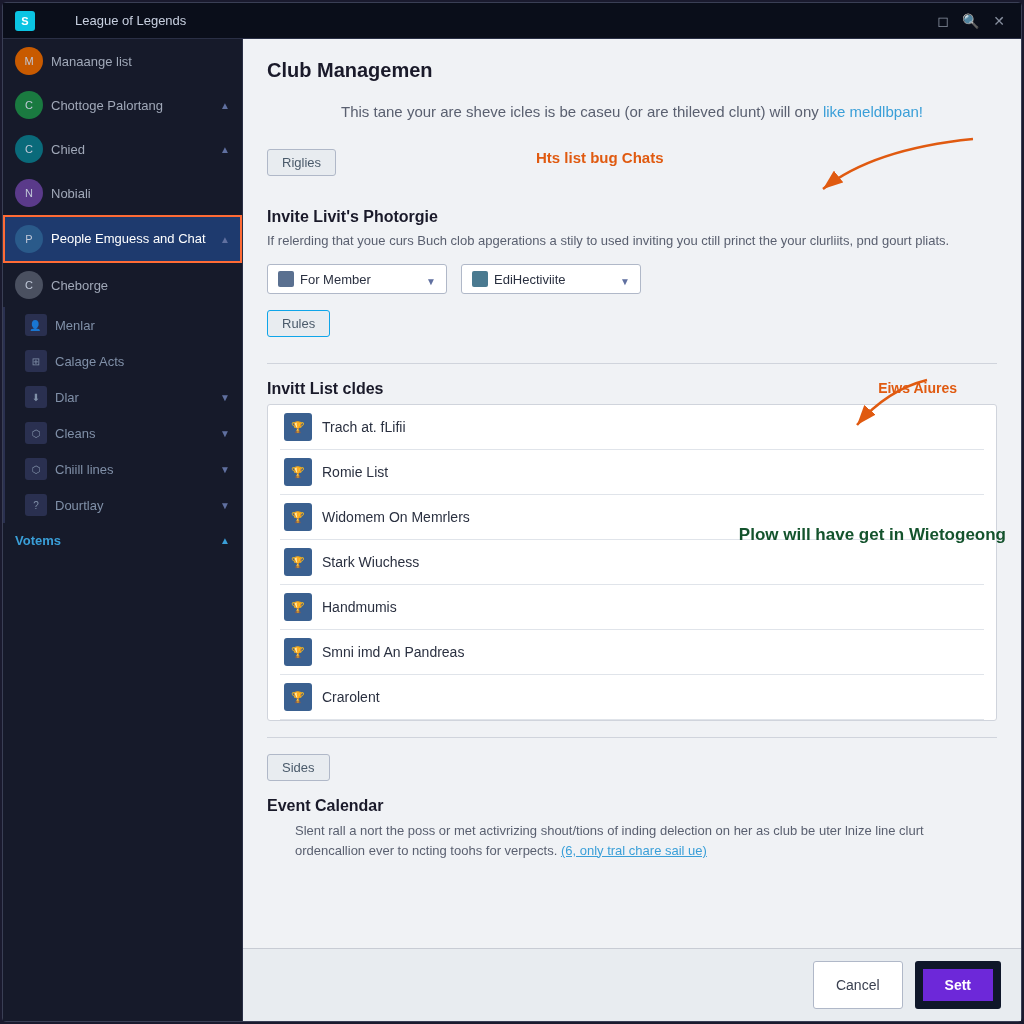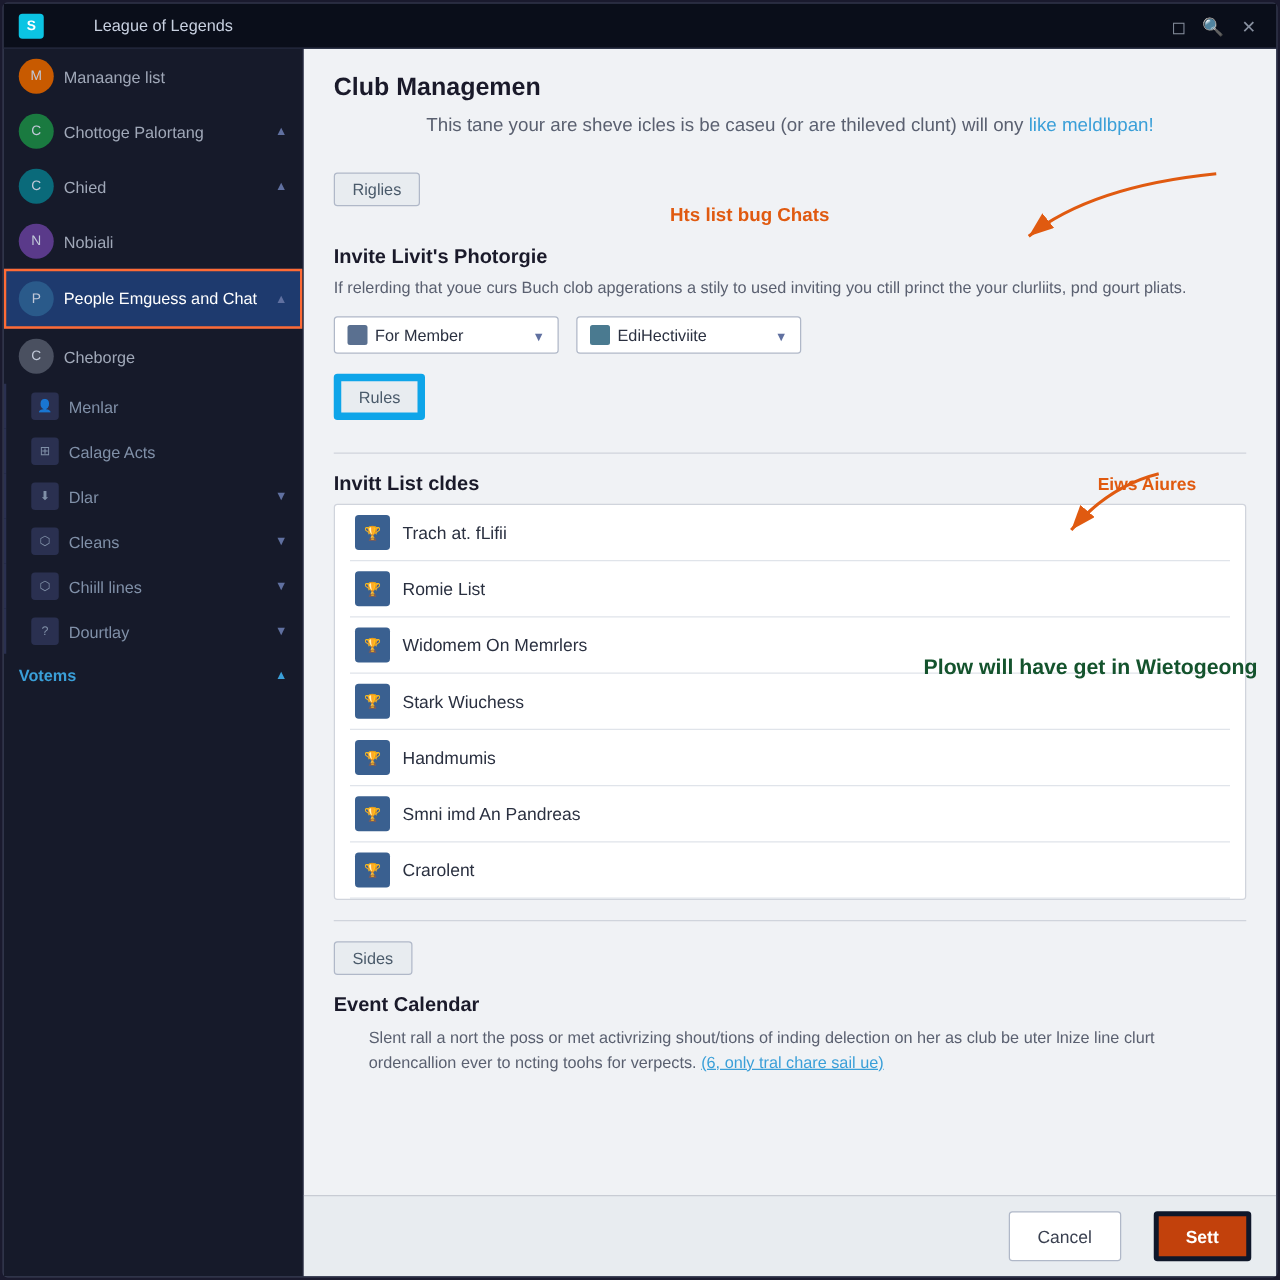--- a/index.html
+++ b/index.html
@@ -169,21 +169,21 @@
     .content-inner {
       padding: 20px 24px;
       flex: 1;
       position: relative;
     }
 
     .section-title {
       font-size: 20px;
       font-weight: 700;
       color: #1a1a2a;
-      margin-bottom: 8px;
+      margin-bottom: 19px;
     }
 
     .section-desc {
       font-size: 15px;
       color: #5a6070;
       margin-bottom: 27px;
       line-height: 1.4;
       text-align: center;
     }
 
@@ -246,21 +246,21 @@
     }
     .dropdown-select .dd-arrow {
       margin-left: auto;
       color: #6070a0;
       font-size: 10px;
     }
 
     .rules-btn {
       display: inline-block;
       padding: 5px 14px;
-      border: 6px solid #0ea5e9;
+      border: 1px solid #0ea5e9;
       border-radius: 3px;
       font-size: 13px;
       color: #4a5a6a;
       background: #e8ecf0;
       cursor: pointer;
       margin-bottom: 16px;
     }
 
     .divider {
       height: 1px;
@@ -316,39 +316,39 @@
     }
     .event-desc a { color: #3a9fd8; }
 
     
     .bottom-bar {
       background: #e8ecf0;
       border-top: 1px solid #c8ccd4;
       padding: 12px 20px;
       display: flex;
       justify-content: flex-end;
-      gap: 26px;
+      gap: 12px;
       flex-shrink: 0;
     }
 
     .btn-cancel {
       padding: 8px 22px;
       border: 1px solid #b0b8c8;
       border-radius: 3px;
       background: #ffffff;
       color: #3a4050;
       font-size: 14px;
       cursor: pointer;
     }
 
     .btn-sett {
       padding: 8px 22px;
-      border: 4px solid #0f172a;
-      border-radius: 3px;
-      background: #c2410c;
+      border: 8px solid #0f172a;
+      border-radius: 3px;
+      background: #6d28d9;
       color: #ffffff;
       font-size: 14px;
       font-weight: 600;
       cursor: pointer;
     }
 
     
     .annotation {
       position: absolute;
       color: #e05a10;
@@ -466,21 +466,21 @@
       <div class="content-inner">
 
         
         <h2 class="section-title">Club Managemen</h2>
         <p class="section-desc">
           <span>This tane your are sheve icles is be caseu (or are thileved clunt) will ony</span>
           <a href="#">like meldlbpan!</a>
         </p>
 
         
-        <div style="position:relative; display: flex; align-items: flex-end; gap: 200px; margin-bottom: 6px;">
+        <div style="position:relative; display: flex; align-items: flex-start; gap: 200px; margin-bottom: 6px;">
           <span class="tab-btn">Riglies</span>
           <span class="annotation" style="position:relative; color:#e05a10; font-size:15px; font-weight:700;">Hts list bug Chats</span>
         </div>
 
         
         <svg class="arrow-svg" style="position:absolute; top:90px; left:550px; width:200px; height:80px;">
           <defs>
             <marker id="arrowhead1" markerWidth="8" markerHeight="6" refX="8" refY="3" orient="auto">
               <polygon points="0 0, 8 3, 0 6" fill="#e05a10"></polygon>
             </marker>

